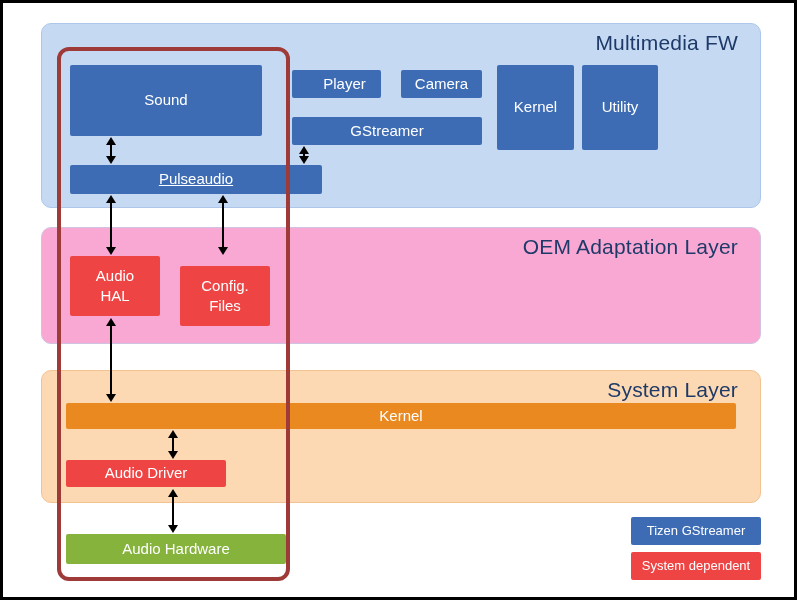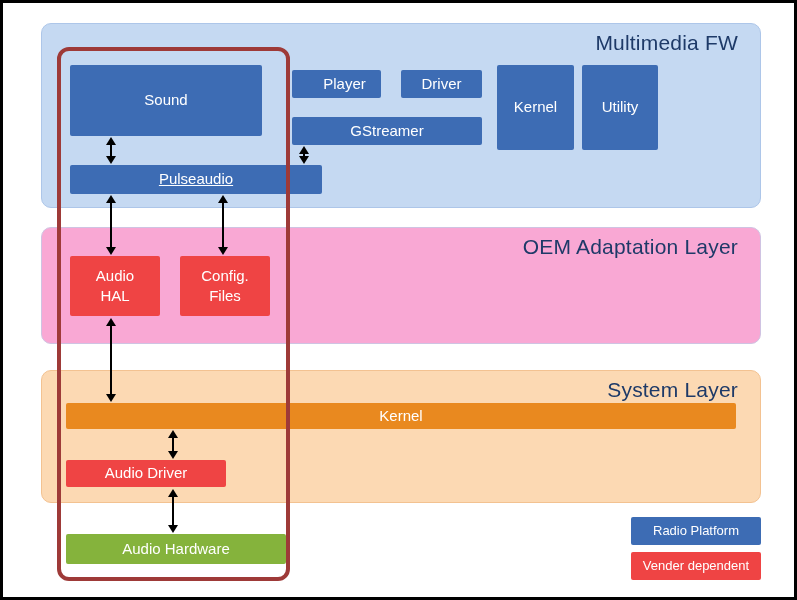--- a/index.html
+++ b/index.html
@@ -103,44 +103,44 @@
   <div class="layer layer-system" style="left:38px; top:367px; width:720px; height:133px;">
     <div class="layer-title">System Layer</div>
   </div>
 
   <div class="box blue" style="left:67px; top:62px; width:192px; height:71px;">Sound</div>
 
   <div class="box blue" style="left:67px; top:162px; width:252px; height:29px;text-decoration:underline;">Pulseaudio</div>
 
   <div class="box blue" style="left:289px; top:67px; width:89px; height:28px;padding-left:16px;">Player</div>
 
-  <div class="box blue" style="left:398px; top:67px; width:81px; height:28px;">Driver</div>
+  <div class="box blue" style="left:398px; top:67px; width:81px; height:28px;">Camera</div>
 
   <div class="box blue" style="left:289px; top:114px; width:190px; height:28px;">GStreamer</div>
 
   <div class="box blue" style="left:494px; top:62px; width:77px; height:85px;">Kernel</div>
 
   <div class="box blue" style="left:579px; top:62px; width:76px; height:85px;">Utility</div>
 
 
   <div class="box purple" style="left:67px; top:253px; width:90px; height:60px;">Audio
 HAL</div>
 
-  <div class="box purple" style="left:177px; top:253px; width:90px; height:60px;">Config.
+  <div class="box purple" style="left:177px; top:263px; width:90px; height:60px;">Config.
 Files</div>
 
   <div class="box orange" style="left:63px; top:400px; width:670px; height:26px;">Kernel</div>
 
   <div class="box purple" style="left:63px; top:457px; width:160px; height:27px;">Audio Driver</div>
 
   <div class="box green" style="left:63px; top:531px; width:220px; height:30px;">Audio Hardware</div>
 
-  <div class="box blue legend-box" style="left:628px; top:514px; width:130px; height:28px;">Radio Platform</div>
+  <div class="box blue legend-box" style="left:628px; top:514px; width:130px; height:28px;">Tizen GStreamer</div>
 
-  <div class="box purple legend-box" style="left:628px; top:549px; width:130px; height:28px;">Vender dependent</div>
+  <div class="box purple legend-box" style="left:628px; top:549px; width:130px; height:28px;">System dependent</div>
 
   <div class="varrow" style="left:102px; top:134px; height:27px;">
       <span class="line"></span>
     </div>
 
   <div class="varrow" style="left:295px; top:143px; height:18px;">
       <span class="line"></span>
     </div>
 
   <div class="varrow" style="left:102px; top:192px; height:60px;">

